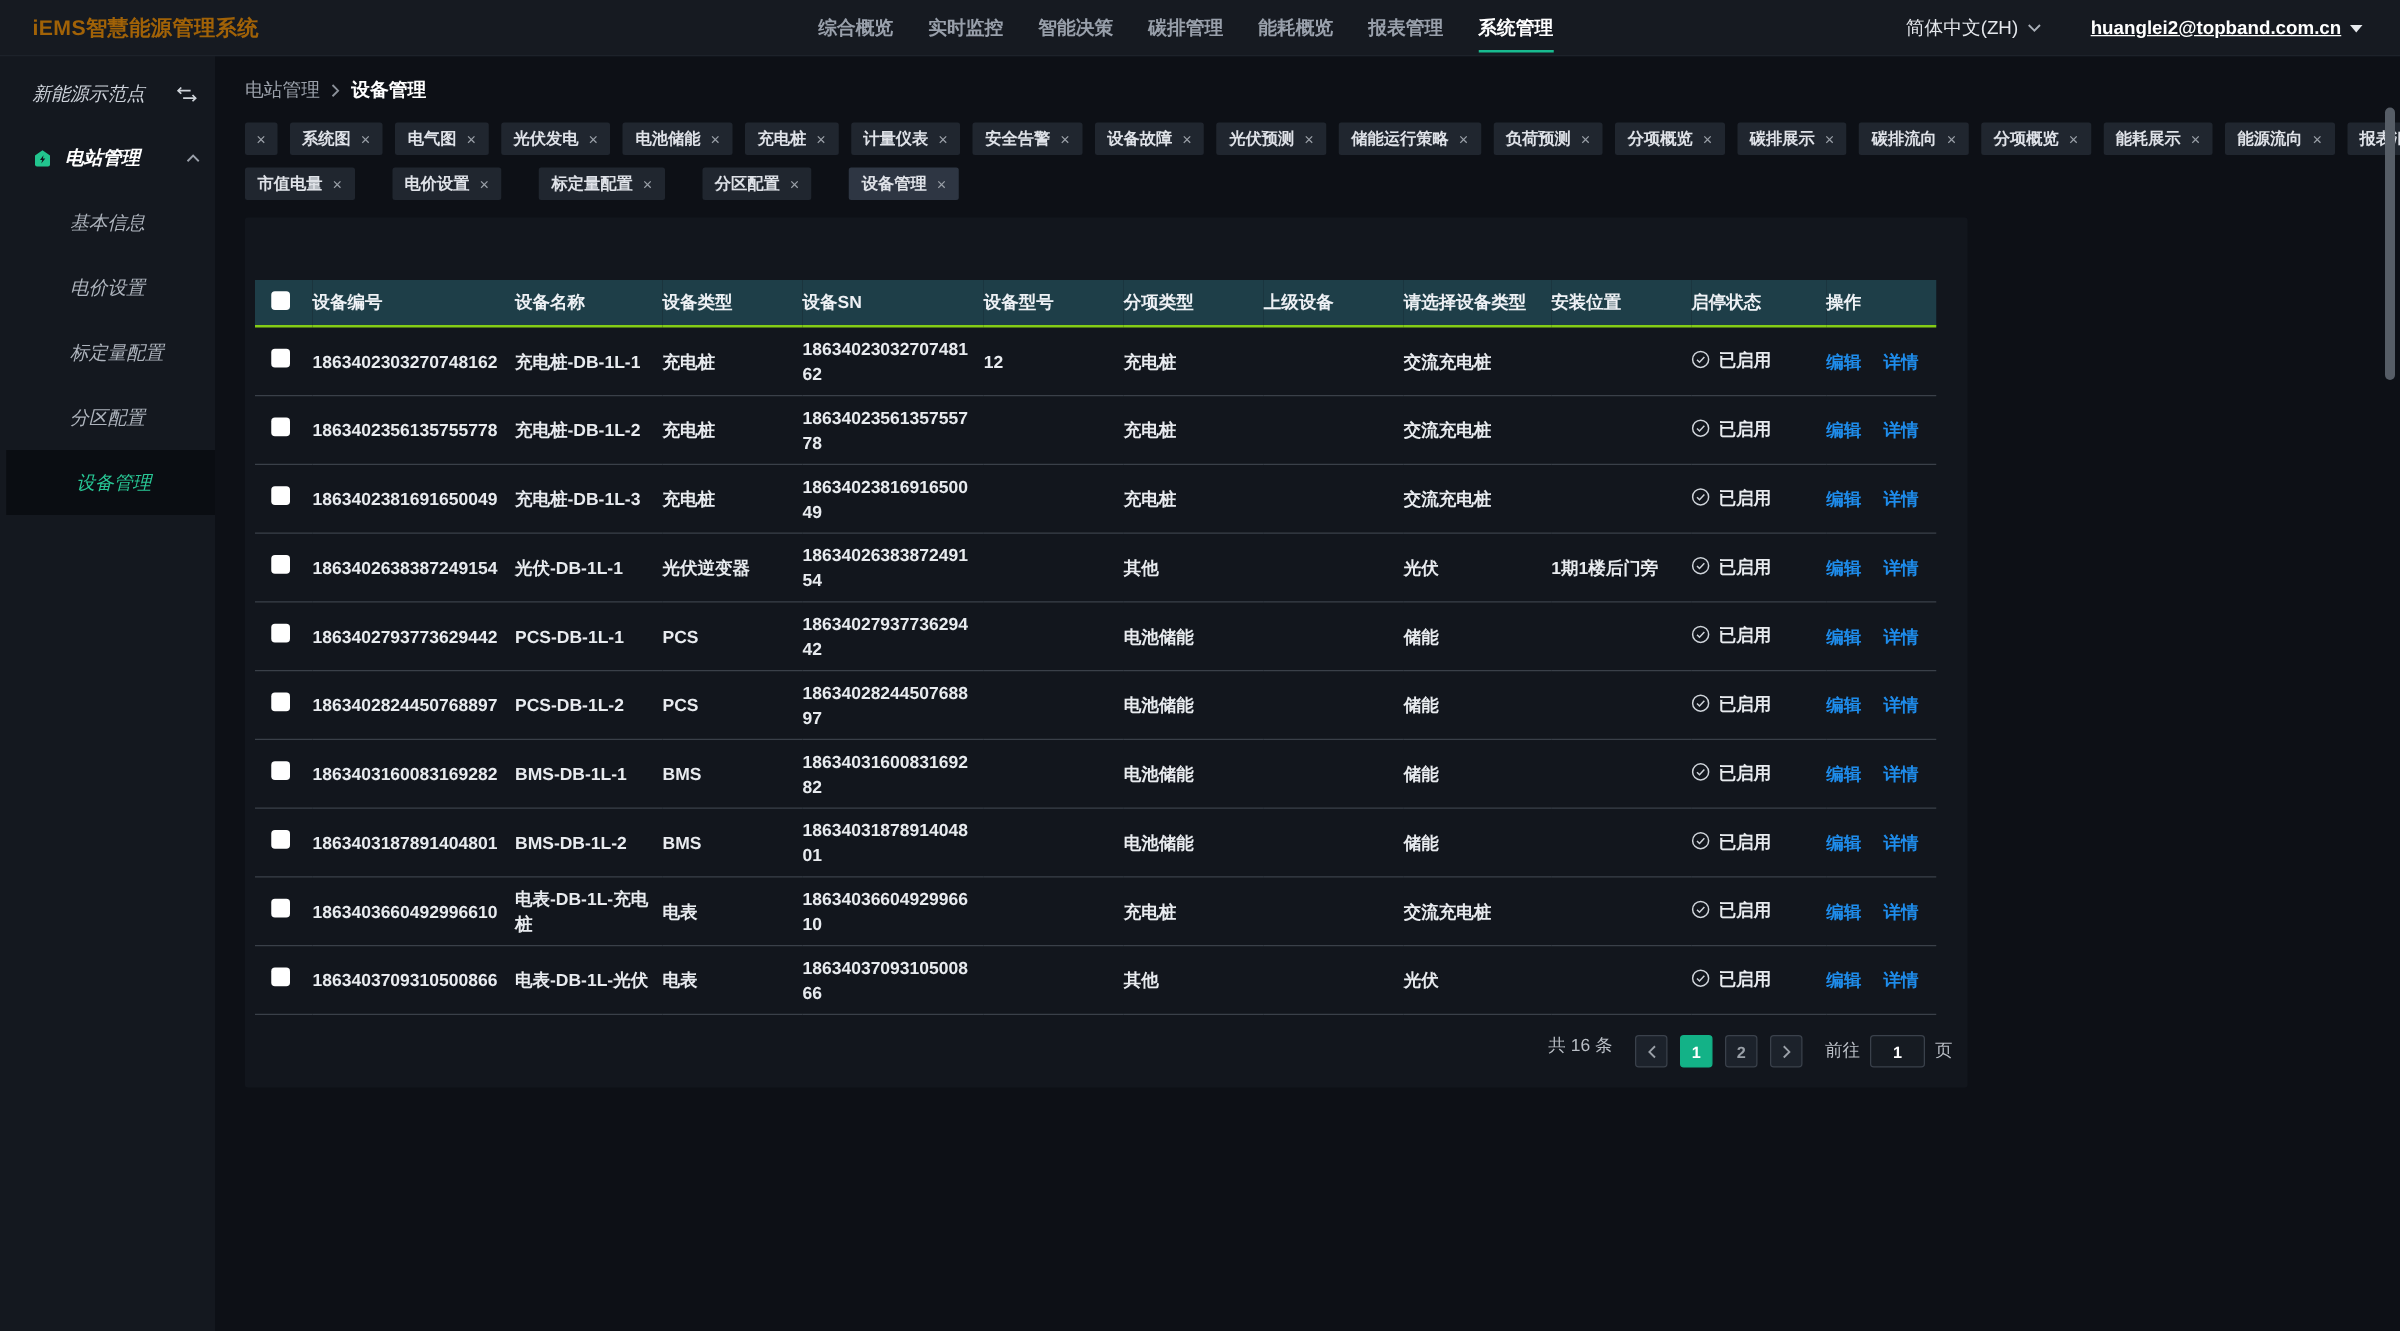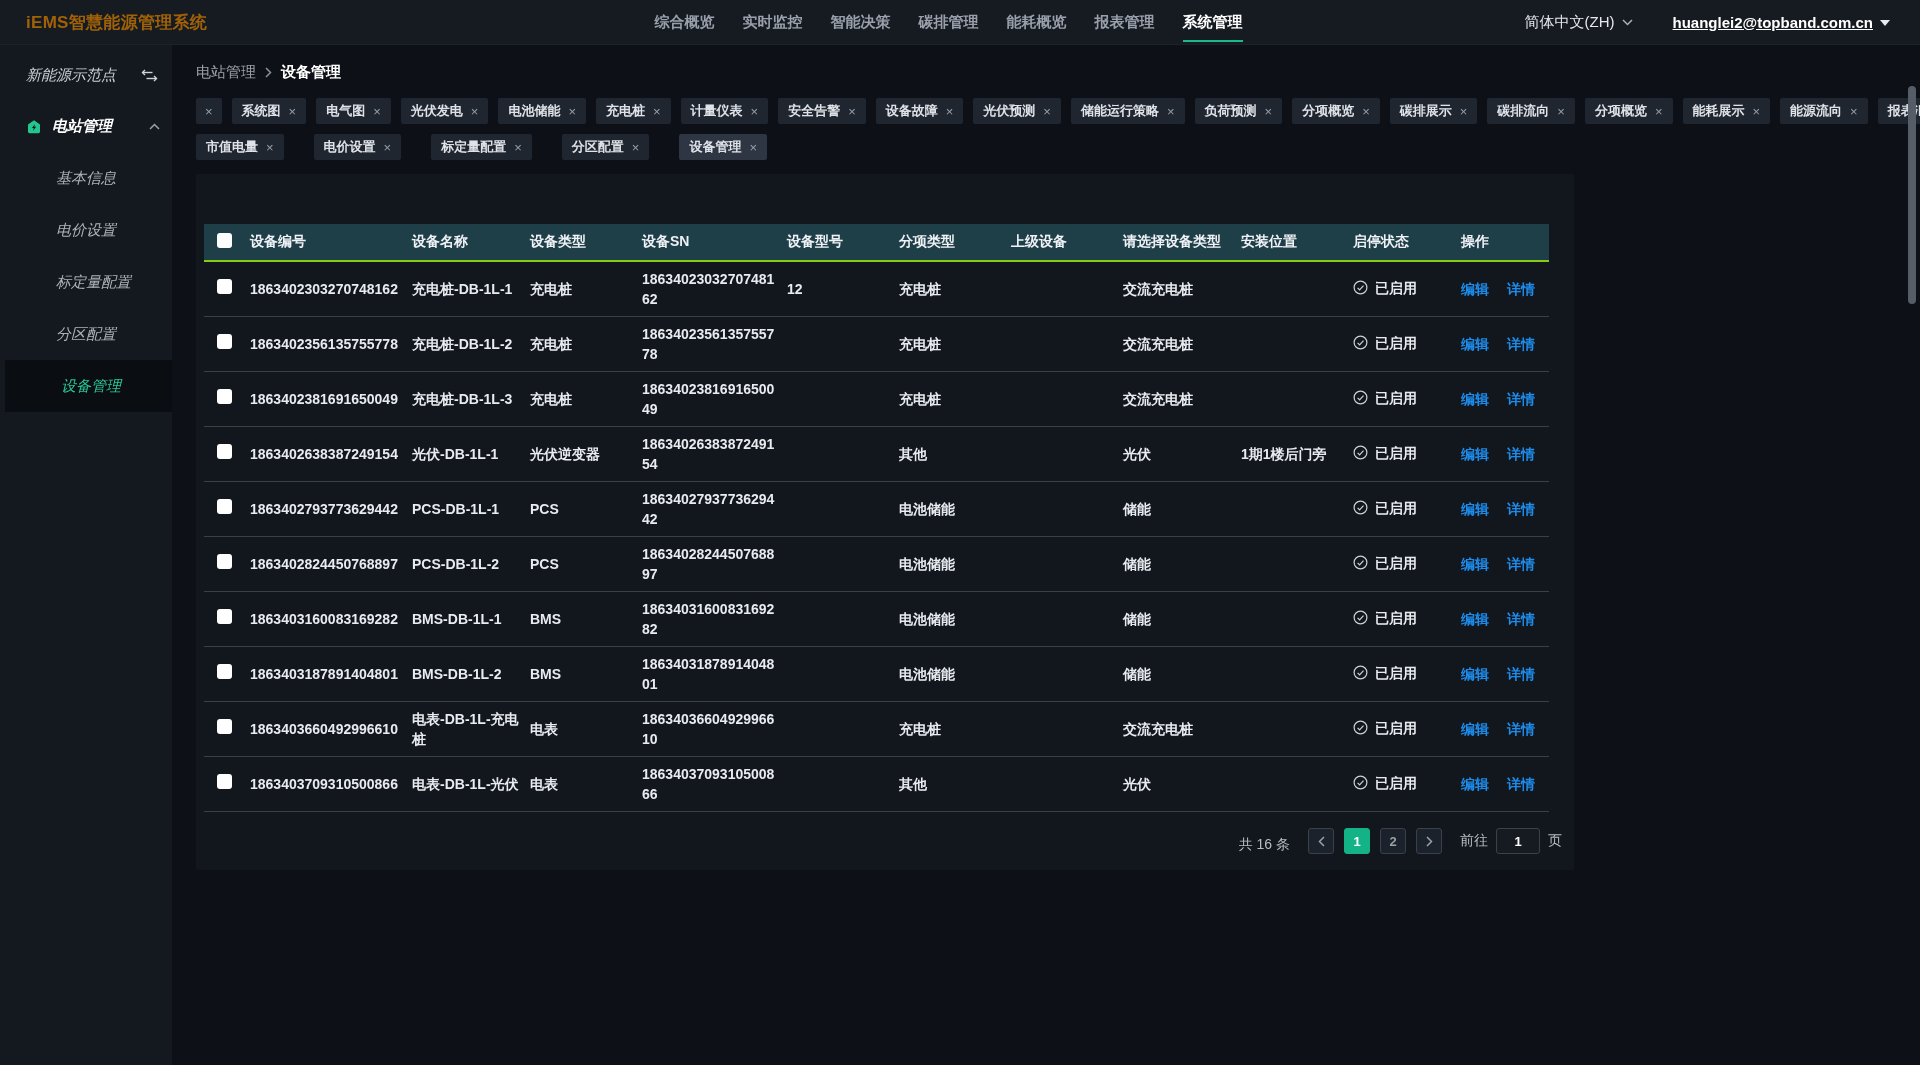--- a/index.html
+++ b/index.html
@@ -66,21 +66,21 @@
   th.col-check,td.col-check{padding-left:13px;}
   td{font-size:14px;color:#e8ebef;font-weight:600;height:46px;padding:4px 10px 4px 0;
     border-bottom:1px solid #3a4049;word-break:break-all;line-height:20px;vertical-align:middle;}
   thead tr{border-bottom:2px solid #84cc16;}
   tbody tr:first-child td{border-top:1px solid #a9aeb6;}
   .cb{width:15px;height:15px;background:#ffffff;border-radius:3px;display:inline-block;cursor:pointer;}
   .status{display:inline-flex;align-items:center;gap:7px;}
   .lnk{color:#1e8ceb;font-weight:600;cursor:pointer;text-decoration:none;}
   .lnk + .lnk{margin-left:14px;}
   
-  .pager{display:flex;align-items:flex-end;justify-content:flex-end;gap:10px;margin-top:16px;padding-right:4px;}
+  .pager{display:flex;align-items:flex-start;justify-content:flex-end;gap:10px;margin-top:16px;padding-right:4px;}
   .pager .total{color:#b9bec5;font-size:14px;margin-right:8px;}
   .pgbtn,.pgnum{width:26px;height:26px;background:#1c222b;border:1px solid #3a414b;border-radius:3px;
     color:#9aa0a8;font-size:13px;font-weight:bold;display:inline-flex;align-items:center;justify-content:center;
     cursor:pointer;font-family:inherit;padding:0;}
   .pages{display:inline-flex;gap:10px;}
   .pgnum.active{background:#13b287;border-color:#13b287;color:#ffffff;}
   .goto{display:inline-flex;align-items:center;gap:8px;color:#b9bec5;font-size:14px;margin-left:8px;}
   .goto input{width:44px;height:26px;box-sizing:border-box;background:#161b22;border:1px solid #3a414b;
     border-radius:3px;color:#ffffff;font-size:13px;font-weight:bold;text-align:center;outline:none;font-family:inherit;}
   

